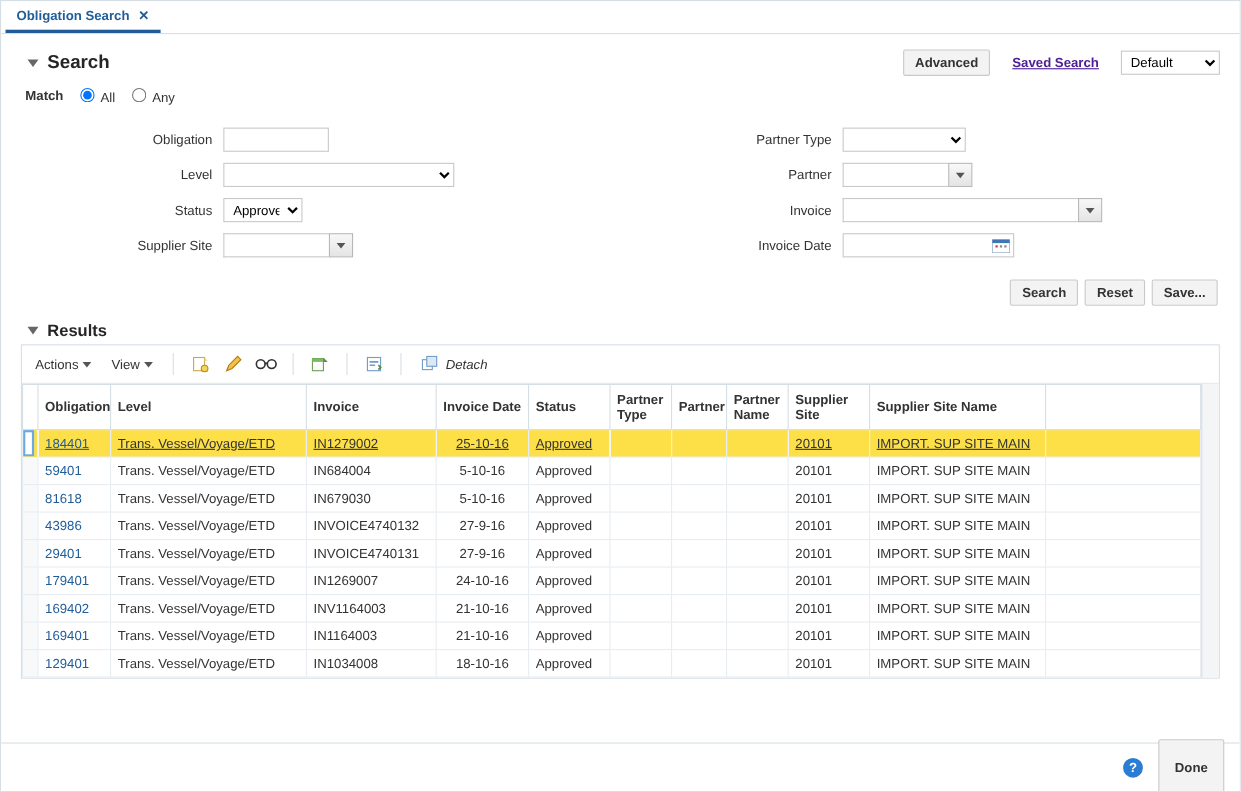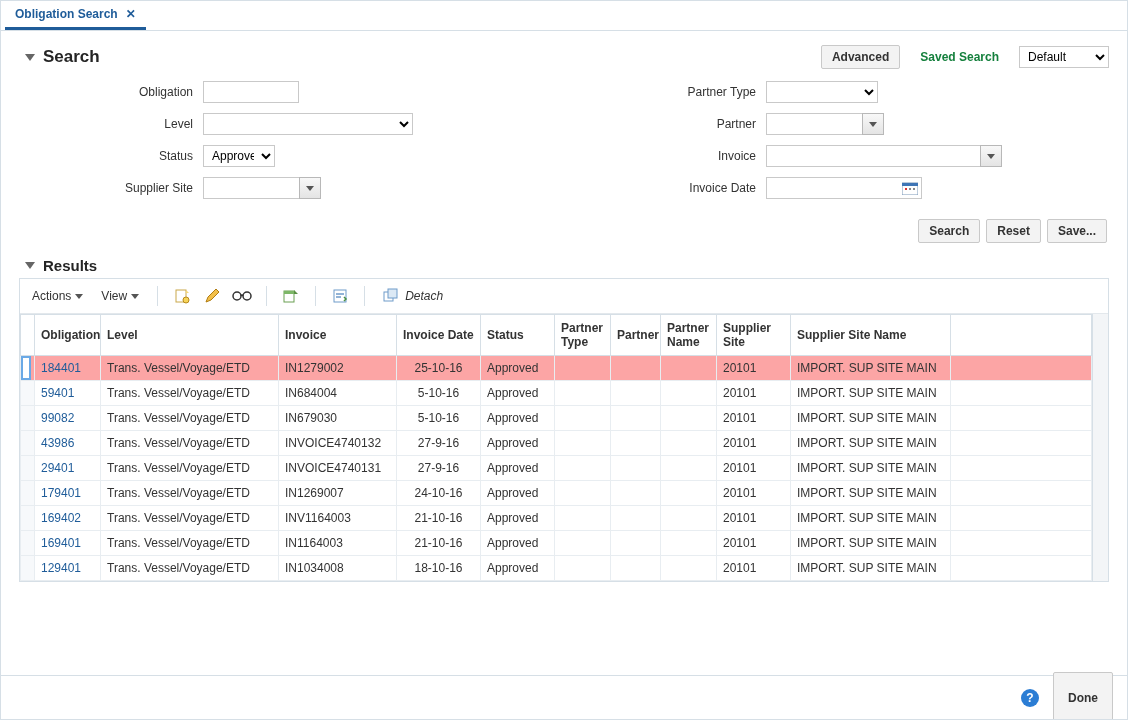--- a/index.html
+++ b/index.html
@@ -8,21 +8,21 @@
   .tabs { border-bottom:1px solid #d6dfe6; height:30px; padding-left:4px; display:flex; align-items:flex-end; }
   .tab { display:flex; align-items:center; gap:8px; padding:6px 10px; color:#1f5c99; font-weight:bold; border-bottom:3px solid #1f5c99; font-size:12px; cursor:pointer;}
   .tab .close { color:#1f5c99; font-weight:bold; cursor:pointer; }
   .body-scroll { position:absolute; top:30px; left:0; right:0; bottom:44px; overflow-y:scroll; overflow-x:hidden; padding:12px 18px 4px 18px; }
   .section-header { display:flex; align-items:center; gap:6px; font-size:17px; font-weight:bold; color:#252525; margin:4px 0 4px 6px; }
   .disclosure { width:0; height:0; border-left:5px solid transparent; border-right:5px solid transparent; border-top:7px solid #666; transform: rotate(0); display:inline-block; margin-right:2px; }
   .disclosure.open { transform: none; }
   .search-top { display:flex; justify-content:space-between; align-items:flex-start; }
   .adv-row { display:flex; align-items:center; gap:20px; margin-top:2px; }
   .btn { background:#f3f3f3; border:1px solid #c9c9c9; border-radius:2px; padding:4px 10px; font-size:12px; font-weight:bold; color:#333; cursor:pointer; }
-  .label { color:#15803d; }
+  .label { color:#4c1d95;text-decoration:underline; }
   select.plain, input.plain { border:1px solid #c9c9c9; background:#fff; height:22px; font-size:12px; padding:2px 4px; }
   .match-row { display:flex; align-items:center; gap:10px; margin:6px 0 10px 4px; }
   .form-grid { display:flex; gap:40px; margin-left:4px; }
   .form-col { flex:1; }
   .field-row { display:flex; align-items:center; margin:10px 0; }
   .field-label { width:180px; text-align:right; padding-right:10px; color:#333; }
   .combo { display:flex; }
   .combo input { border:1px solid #c9c9c9; border-right:none; height:22px; padding:2px 4px; }
   .combo .combo-btn { width:22px; height:22px; border:1px solid #b8b8b8; background:linear-gradient(#f8f8f8,#e4e4e4); display:flex; align-items:center; justify-content:center; cursor:pointer; }
   .tri-down { width:0; height:0; border-left:4px solid transparent; border-right:4px solid transparent; border-top:5px solid #555; }
@@ -33,21 +33,21 @@
   .results-box { border:1px solid #d6dfe6; margin-top:4px; }
   .toolbar { display:flex; align-items:center; gap:6px; padding:6px 6px; border-bottom:1px solid #e3e8ec; }
   .tb-menu { display:flex; align-items:center; gap:4px; padding:3px 6px; cursor:pointer; color:#333; }
   .sep { width:1px; height:20px; background:#d6dfe6; margin:0 6px; }
   .icon-btn { width:24px; height:22px; display:flex; align-items:center; justify-content:center; cursor:pointer; border-radius:2px; }
   .detach { display:flex; align-items:center; gap:6px; padding:2px 6px; cursor:pointer;font-style:italic; }
   table.grid { border-collapse:collapse; width:100%; table-layout:fixed; }
   table.grid th { background:#fff; border:1px solid #d6dfe6; font-weight:bold; color:#333; text-align:left; padding:6px 6px; font-size:12px; vertical-align:middle; }
   table.grid td { border:1px solid #e8edf1; padding:5px 6px; font-size:12px; color:#333; white-space:nowrap; overflow:hidden; text-overflow:ellipsis; }
   table.grid td.link { color:#1f5c99; cursor:pointer; }
-  table.grid tr.selected td { background:#fca5a5; }
+  table.grid tr.selected td { background:#fde047;text-decoration:underline; }
   table.grid tr.selected td:first-child { position:relative; }
   .sel-handle { position:absolute; left:0; top:0; bottom:0; width:10px; background:#fff; border:2px solid #6aa9e6; }
   .row-handle-cell { width:14px; padding:0 !important; background:#f7f9fb; }
   .vscroll-fake { width:16px; border-left:1px solid #d6dfe6; background:#f3f5f7; }
   .footer { position:absolute; left:0; right:0; bottom:0; height:44px; border-top:1px solid #d6dfe6; display:flex; align-items:center; justify-content:flex-end; gap:14px; padding:0 14px; background:#fff; }
   .help-icon { width:18px; height:18px; border-radius:50%; background:#2b7dd4; color:#fff; font-weight:bold; display:flex; align-items:center; justify-content:center; font-size:12px; cursor:pointer; }
   .col-obl{width:66px}.col-lvl{width:178px}.col-inv{width:118px}.col-idate{width:84px}.col-stat{width:74px}.col-pt{width:56px}.col-p{width:50px}.col-pn{width:56px}.col-ss{width:74px}.col-ssn{width:160px}.col-blank{width:auto}
   th.col-idate,td.idate{text-align:center}
 </style>
 </head>
@@ -70,20 +70,25 @@
     </div>
     <div class="adv-row">
       <button class="btn">Advanced</button>
       <span class="label" style="font-weight:bold">Saved Search</span>
       <select class="plain" style="width:90px">
         <option>Default</option>
       </select>
     </div>
   </div>
 
+  <div class="match-row">
+    <span style="font-weight:bold">Match</span>
+    <label><input type="radio" name="m" checked="" style=""> <span>All</span></label>
+    <label><input type="radio" name="m" style=""> <span>Any</span></label>
+  </div>
 
   <div class="form-grid">
     <div class="form-col">
       <div class="field-row">
         <div class="field-label">Obligation</div>
         <input class="plain" style="width: 96px;">
       </div>
       <div class="field-row">
         <div class="field-label">Level</div>
         <select class="plain" style="width:210px"><option></option></select>
@@ -267,21 +272,21 @@
                   <td>Approved</td>
                   <td></td>
                   <td></td>
                   <td></td>
                   <td>20101</td>
                   <td>IMPORT. SUP SITE MAIN</td>
                   <td></td>
                 </tr>
                 <tr>
                   <td class="row-handle-cell"></td>
-                  <td class="link">99082</td>
+                  <td class="link">81618</td>
                   <td>Trans. Vessel/Voyage/ETD</td>
                   <td>IN679030</td>
                   <td class="idate">5-10-16</td>
                   <td>Approved</td>
                   <td></td>
                   <td></td>
                   <td></td>
                   <td>20101</td>
                   <td>IMPORT. SUP SITE MAIN</td>
                   <td></td>

